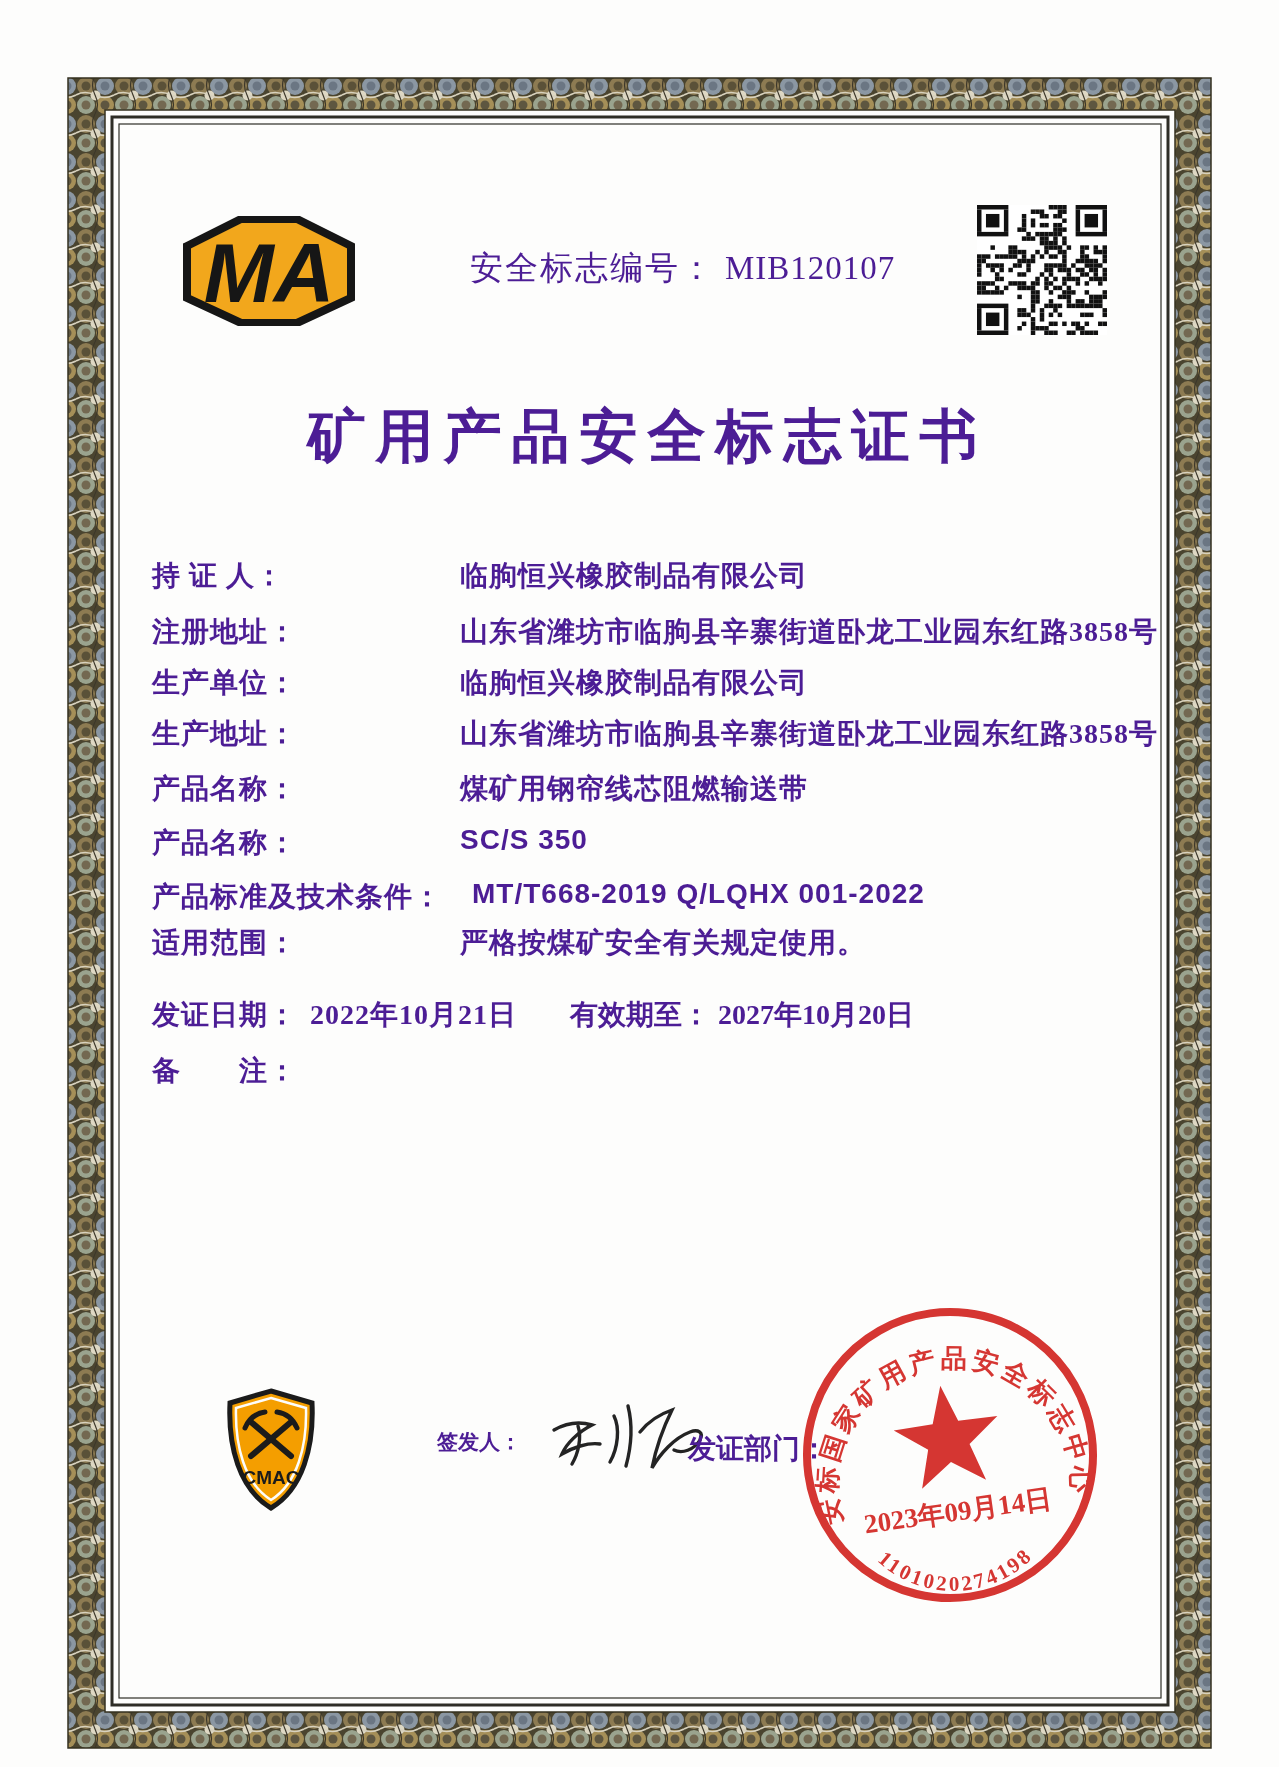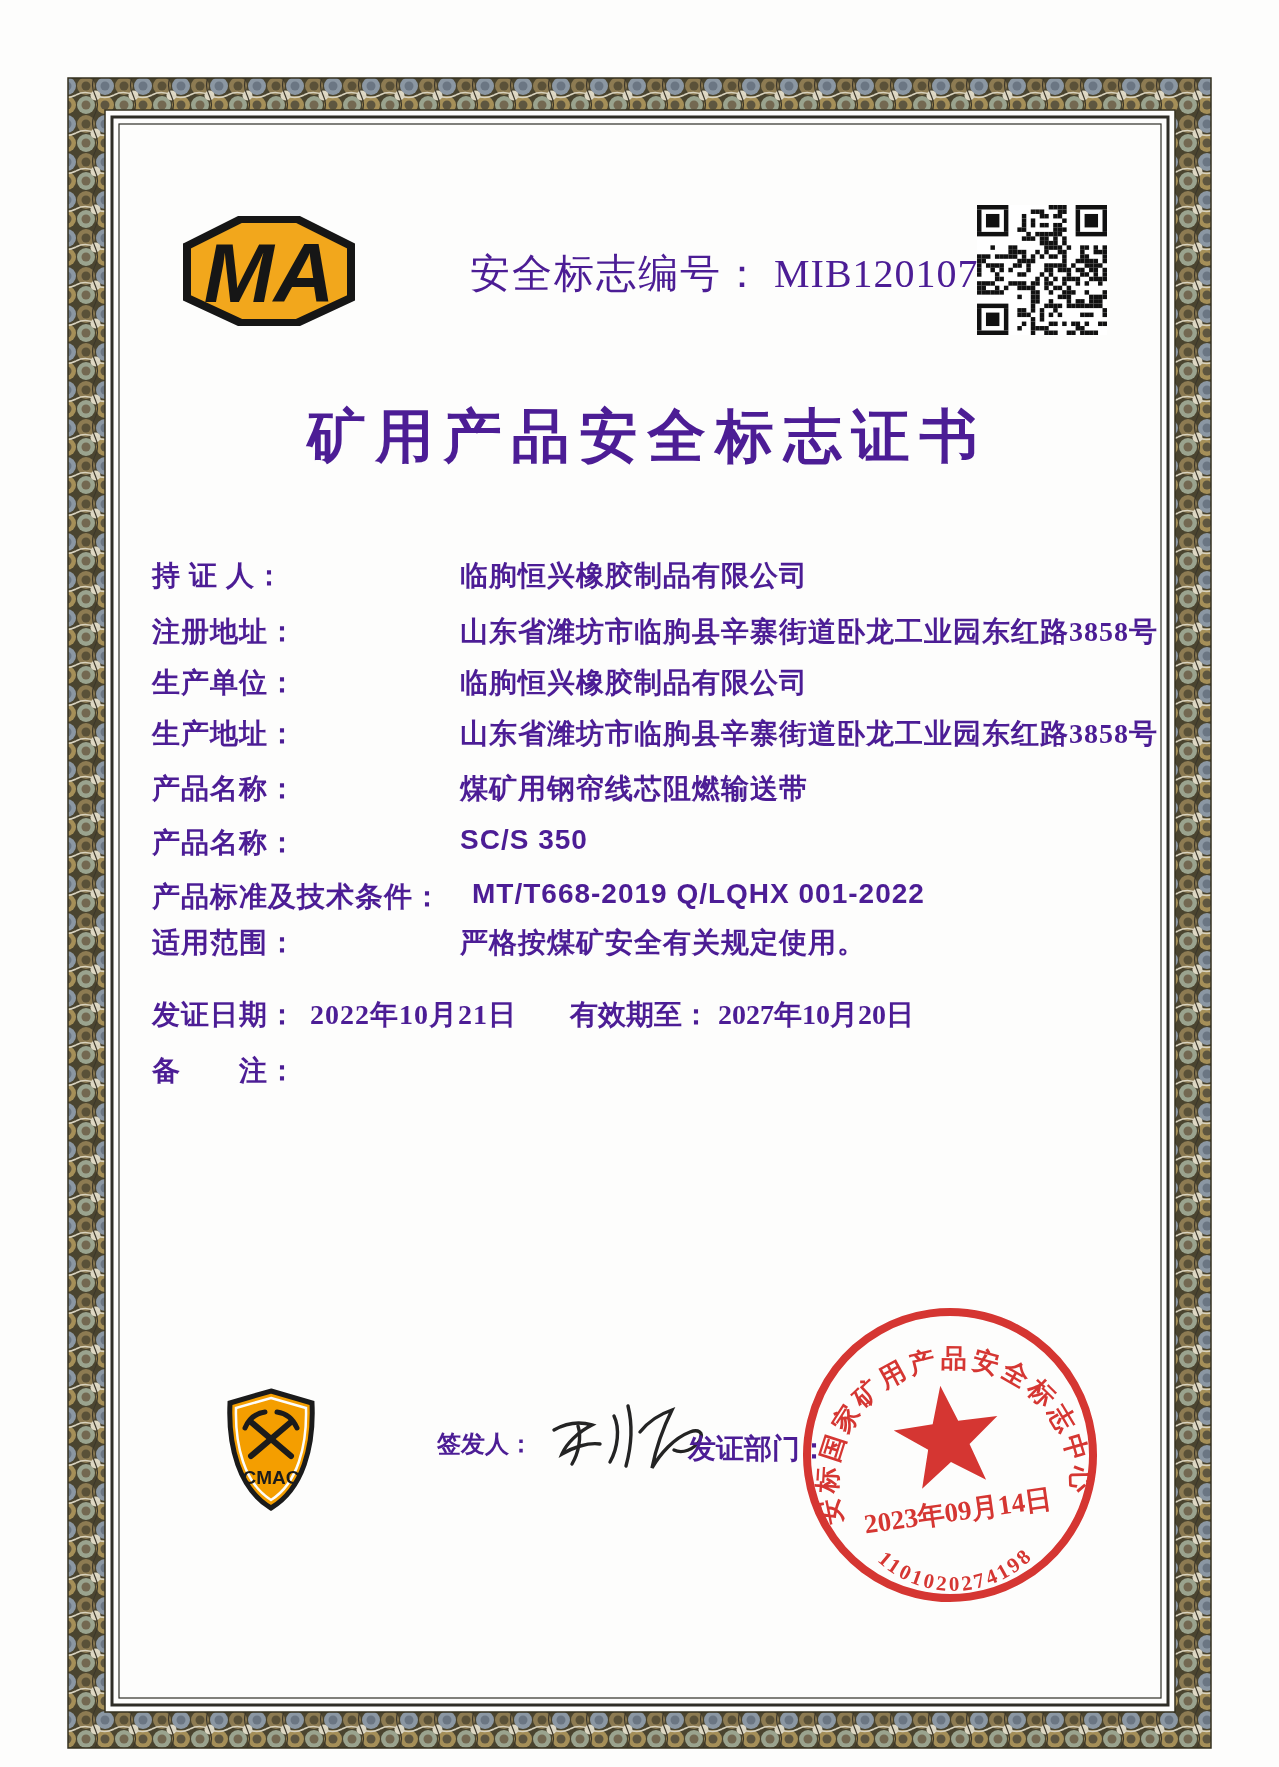--- a/index.html
+++ b/index.html
@@ -5,38 +5,38 @@
   html,body{margin:0;padding:0;background:#e8e8e8;}
   .page{
     position:relative;width:1279px;height:1767px;margin:0 auto;
     background:#fdfdfc;overflow:hidden;
     font-family:"Liberation Serif","DejaVu Serif",serif;
     color:#4c1d95;
   }
   .abs{position:absolute;}
   svg{display:block;}
   
-  .serial{left:470px;top:246px;font-size:40px;letter-spacing:2px;white-space:nowrap;}
+  .serial{left:470px;top:246px;font-size:33px;letter-spacing:2px;white-space:nowrap;}
   .serial .num{font-family:"Liberation Serif",serif;letter-spacing:1px;margin-left:10px;}
   
   .title{left:0;top:398px;width:100%;text-align:center;font-size:58px;font-weight:bold;
          letter-spacing:10px;white-space:nowrap;padding-left:8px;}
   
   .row{left:152px;width:1010px;height:36px;font-size:28px;font-weight:bold;white-space:nowrap;margin-top:12px;}
   .row .lab{letter-spacing:1px;}
   .row .val{position:absolute;left:146px;letter-spacing:1px;}
   .row .val.wide{left:308px;}
   .row .val.mono{font-family:"Liberation Sans","DejaVu Sans",sans-serif;font-weight:bold;}
   .row .lab2{position:absolute;left:418px;}
   .row .val2{position:absolute;left:566px;}
   
   .statement{left:128px;top:1196px;width:916px;font-size:27.5px;font-weight:bold;
              line-height:34px;text-align:justify;text-indent:2.2em;letter-spacing:0.5px;}
   
-  .issuer-label{left:437px;top:1428px;font-size:24px;font-weight:bold;}
+  .issuer-label{left:437px;top:1428px;font-size:21px;font-weight:bold;}
   .dept-label{left:688px;top:1430px;font-size:28px;font-weight:bold;}
   .cmac-text{font-family:"Liberation Sans","DejaVu Sans",sans-serif;}
   .stamp-wrap{left:800px;top:1305px;width:300px;height:300px;transform:rotate(-8deg);
               mix-blend-mode:multiply;opacity:0.93;}
 </style>
 </head>
 <body>
 
 <div class="page">
 

